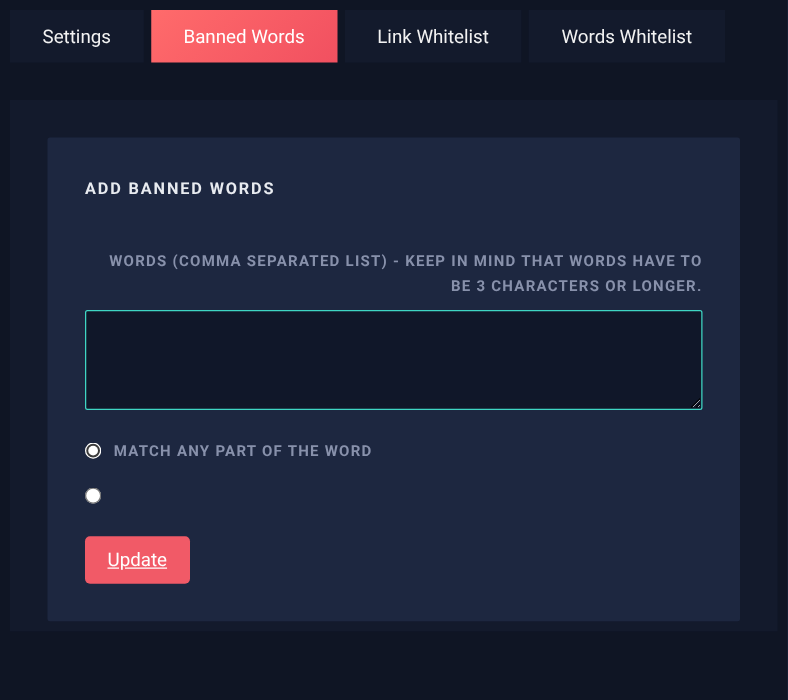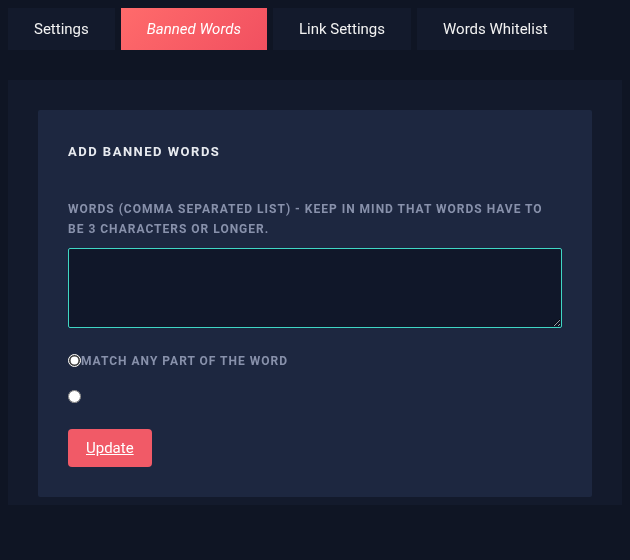--- a/index.html
+++ b/index.html
@@ -22,21 +22,20 @@
     color: #f2f2f2;
     font-size: 15px;
     padding: 12px 26px;
     cursor: pointer;
     border: none;
     font-family: inherit;
   }
   .tab.active {
     background: linear-gradient(135deg, #ff6b6b 0%, #f15060 100%);
     color: #ffffff;
-    font-style: italic;
   }
   .panel-outer {
     background: #131a2c;
     margin-top: 30px;
     padding: 30px 8px 8px 8px;
   }
   .panel {
     background: #1d2740;
     margin: 0 22px;
     padding: 34px 30px 30px 30px;
@@ -51,38 +50,39 @@
     margin-bottom: 40px;
   }
   .field-label {
     color: #8891ab;
     font-size: 12px;
     font-weight: 700;
     letter-spacing: 1px;
     text-transform: uppercase;
     line-height: 1.7;
     margin-bottom: 8px;
+    text-align: right;
   }
   .textarea {
     width: 100%;
     height: 80px;
     background: #101729;
     border: 1px solid #3fd6c4;
     border-radius: 2px;
     resize: vertical;
     color: #e8ebf0;
     font-family: inherit;
     font-size: 13px;
     padding: 8px;
     outline: none;
   }
   .radio-row {
     display: flex;
     align-items: center;
-    gap: 0;
+    gap: 10px;
     margin-top: 22px;
   }
   .radio-row input[type="radio"] {
     width: 13px;
     height: 13px;
     accent-color: #ffffff;
     cursor: pointer;
   }
   .radio-label {
     color: #8891ab;
@@ -104,21 +104,21 @@
     font-family: inherit;
     text-decoration: underline;
   }
 </style>
 </head>
 <body>
 
 <div class="tabs">
   <button class="tab">Settings</button>
   <button class="tab active">Banned Words</button>
-  <button class="tab">Link Settings</button>
+  <button class="tab">Link Whitelist</button>
   <button class="tab">Words Whitelist</button>
 </div>
 
 <div class="panel-outer">
   <div class="panel">
     <div class="panel-title">Add Banned Words</div>
 
     <div class="field-label">Words (comma separated list) - Keep in mind that words have to be 3 characters or longer.</div>
     <textarea class="textarea" value="" style=""></textarea>
 

